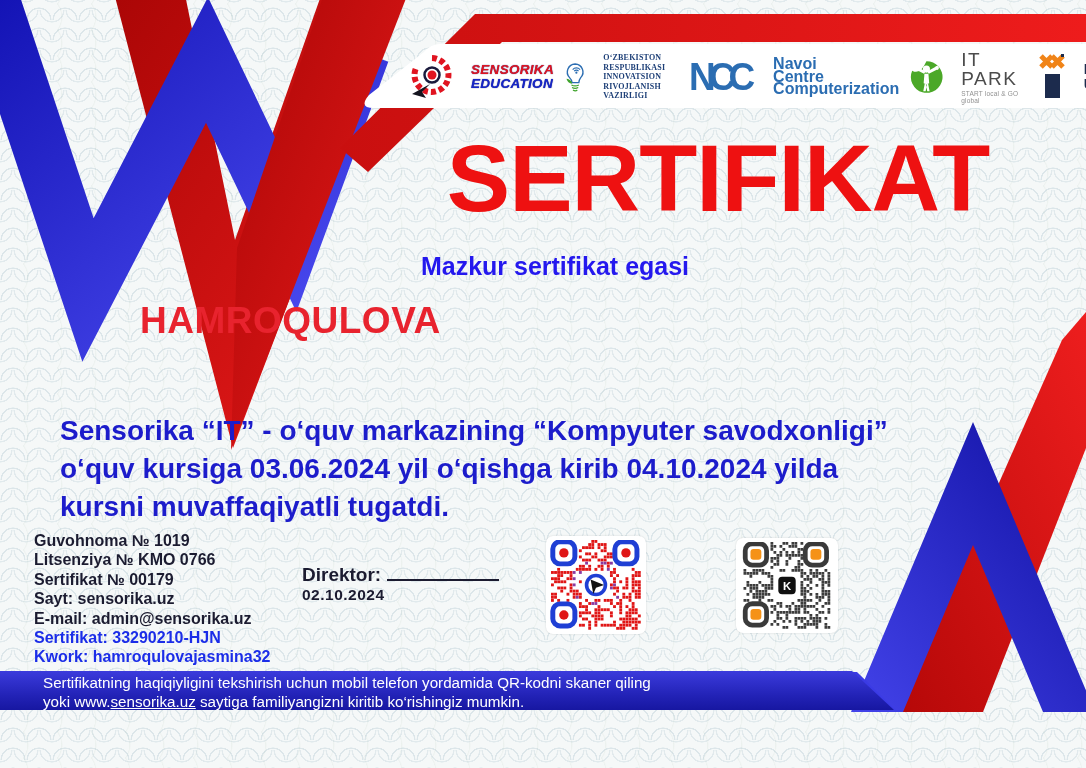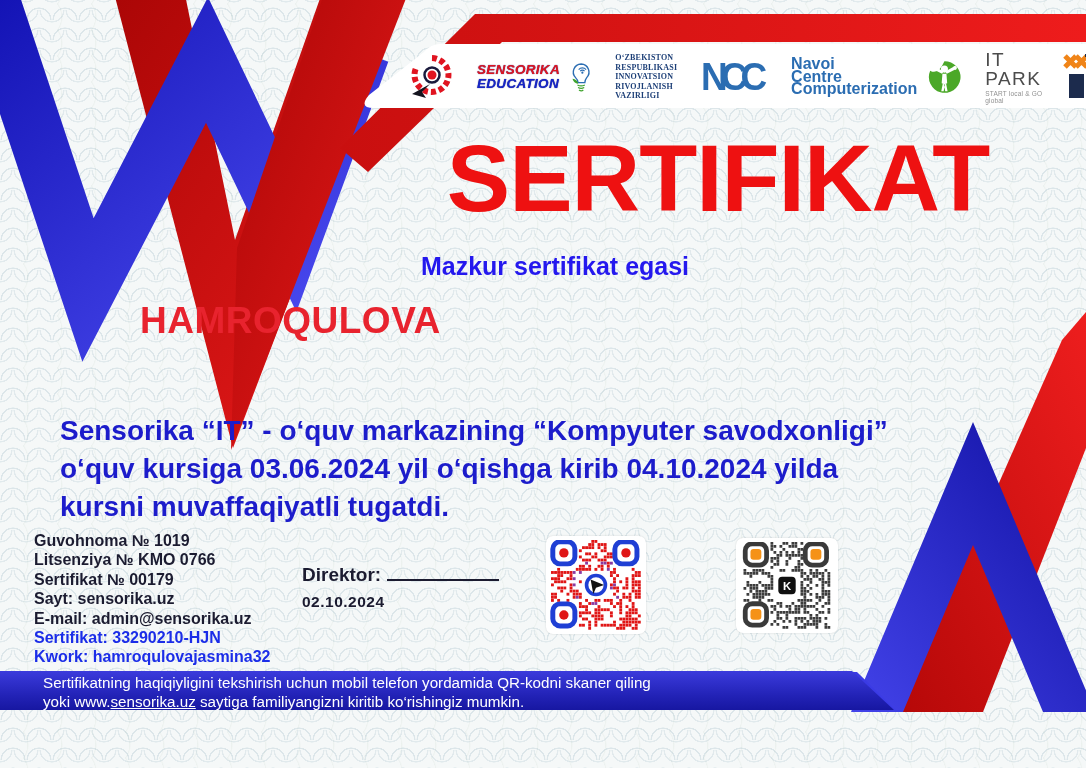--- a/index.html
+++ b/index.html
@@ -10,21 +10,21 @@
     background-color:#f5f8f8;
     background-image:
       radial-gradient(circle at 50% 100%, transparent 46%, rgba(120,160,178,.20) 47%, rgba(120,160,178,.20) 52%, transparent 53%),
       radial-gradient(circle at 50% 0%, transparent 46%, rgba(120,160,178,.16) 47%, rgba(120,160,178,.16) 52%, transparent 53%),
       radial-gradient(circle at 0% 50%, transparent 58%, rgba(150,175,150,.10) 59%, transparent 63%);
     background-size:26px 20px,26px 20px,34px 26px;
     background-position:0 0,13px 10px,6px 4px;
   }
   .decor{position:absolute;left:0;top:0;z-index:1;}
   .logos{position:absolute;z-index:3;left:408px;top:49px;width:672px;height:56px;display:flex;align-items:center;gap:10px;}
-  .logo{display:flex;align-items:center;gap:23px;}
+  .logo{display:flex;align-items:center;gap:17px;}
   .sensorika-text{font-style:italic;font-weight:bold;font-size:13.5px;line-height:14px;letter-spacing:.3px;text-shadow:0 0 1px #1a1a6e;}
   .sensorika-text .l1{color:#e01420;}
   .sensorika-text .l2{color:#1626c8;}
   .ministry-text{font-family:"Liberation Serif",serif;font-weight:bold;font-size:8px;line-height:9.5px;color:#1d3f77;letter-spacing:.2px;}
   .ncc-mark{font-weight:bold;font-size:37px;color:#2b6db2;letter-spacing:-7px;transform:scaleY(1.05);line-height:34px;padding-right:8px;}
   .ncc-text{font-weight:bold;font-size:16px;line-height:12.5px;color:#2b6db2;}
   .itpark-text .n{font-size:19px;color:#4c4c4c;letter-spacing:1.5px;line-height:19px;}
   .itpark-text .t{font-size:6.5px;color:#909090;margin-top:2px;letter-spacing:.2px;}
   .profi-text{font-weight:bold;font-size:14.5px;line-height:15.5px;color:#1c2b4d;letter-spacing:.4px;}
   .title{position:absolute;z-index:3;left:350px;top:128px;width:736px;text-align:center;
@@ -33,21 +33,21 @@
     font-size:25px;font-weight:bold;color:#2418ee;}
   .recipient{position:absolute;z-index:3;left:140px;top:301px;width:840px;
     font-size:37px;line-height:39px;font-weight:bold;color:#e8232e;letter-spacing:.5px;}
   .body-text{position:absolute;z-index:3;left:60px;top:412px;width:935px;text-align:left;
     font-size:28px;line-height:38px;font-weight:bold;color:#1c1ccb;}
   .details{position:absolute;z-index:3;left:34px;top:531px;font-size:16px;line-height:19.4px;font-weight:bold;color:#1b1b30;}
   .details .accent{color:#1b2de8;}
   .signature{position:absolute;z-index:3;left:302px;top:564px;color:#1b1b30;}
   .signature .lbl{font-size:19px;font-weight:bold;display:inline-block;}
   .signature .line{display:inline-block;width:112px;border-bottom:2px solid #1b1b30;height:16px;margin-left:6px;}
-  .signature .date{font-size:15.5px;font-weight:bold;letter-spacing:.5px;margin-top:7px;}
+  .signature .date{font-size:15.5px;font-weight:bold;letter-spacing:.5px;margin-top:0;}
   .qr{position:absolute;z-index:3;background:#fff;border-radius:7px;padding:4px;box-shadow:0 0 2px rgba(0,0,0,.15);}
   .qr svg{display:block;width:100%;height:100%;}
   .qr1{left:546px;top:536px;width:100px;height:98px;}
   .qr2{left:736px;top:538px;width:102px;height:95px;}
   .footer{position:absolute;z-index:2;left:0;top:671px;width:900px;height:45px;
     clip-path:polygon(0 0,852px 0,894px 39px,0 39px);
     background:linear-gradient(180deg,#3b3bdc 0%,#2222b6 55%,#121298 100%);
     color:#fff;font-size:15.2px;line-height:19px;padding:2px 0 0 43px;}
   .footer u{text-decoration:underline;}
 </style>

